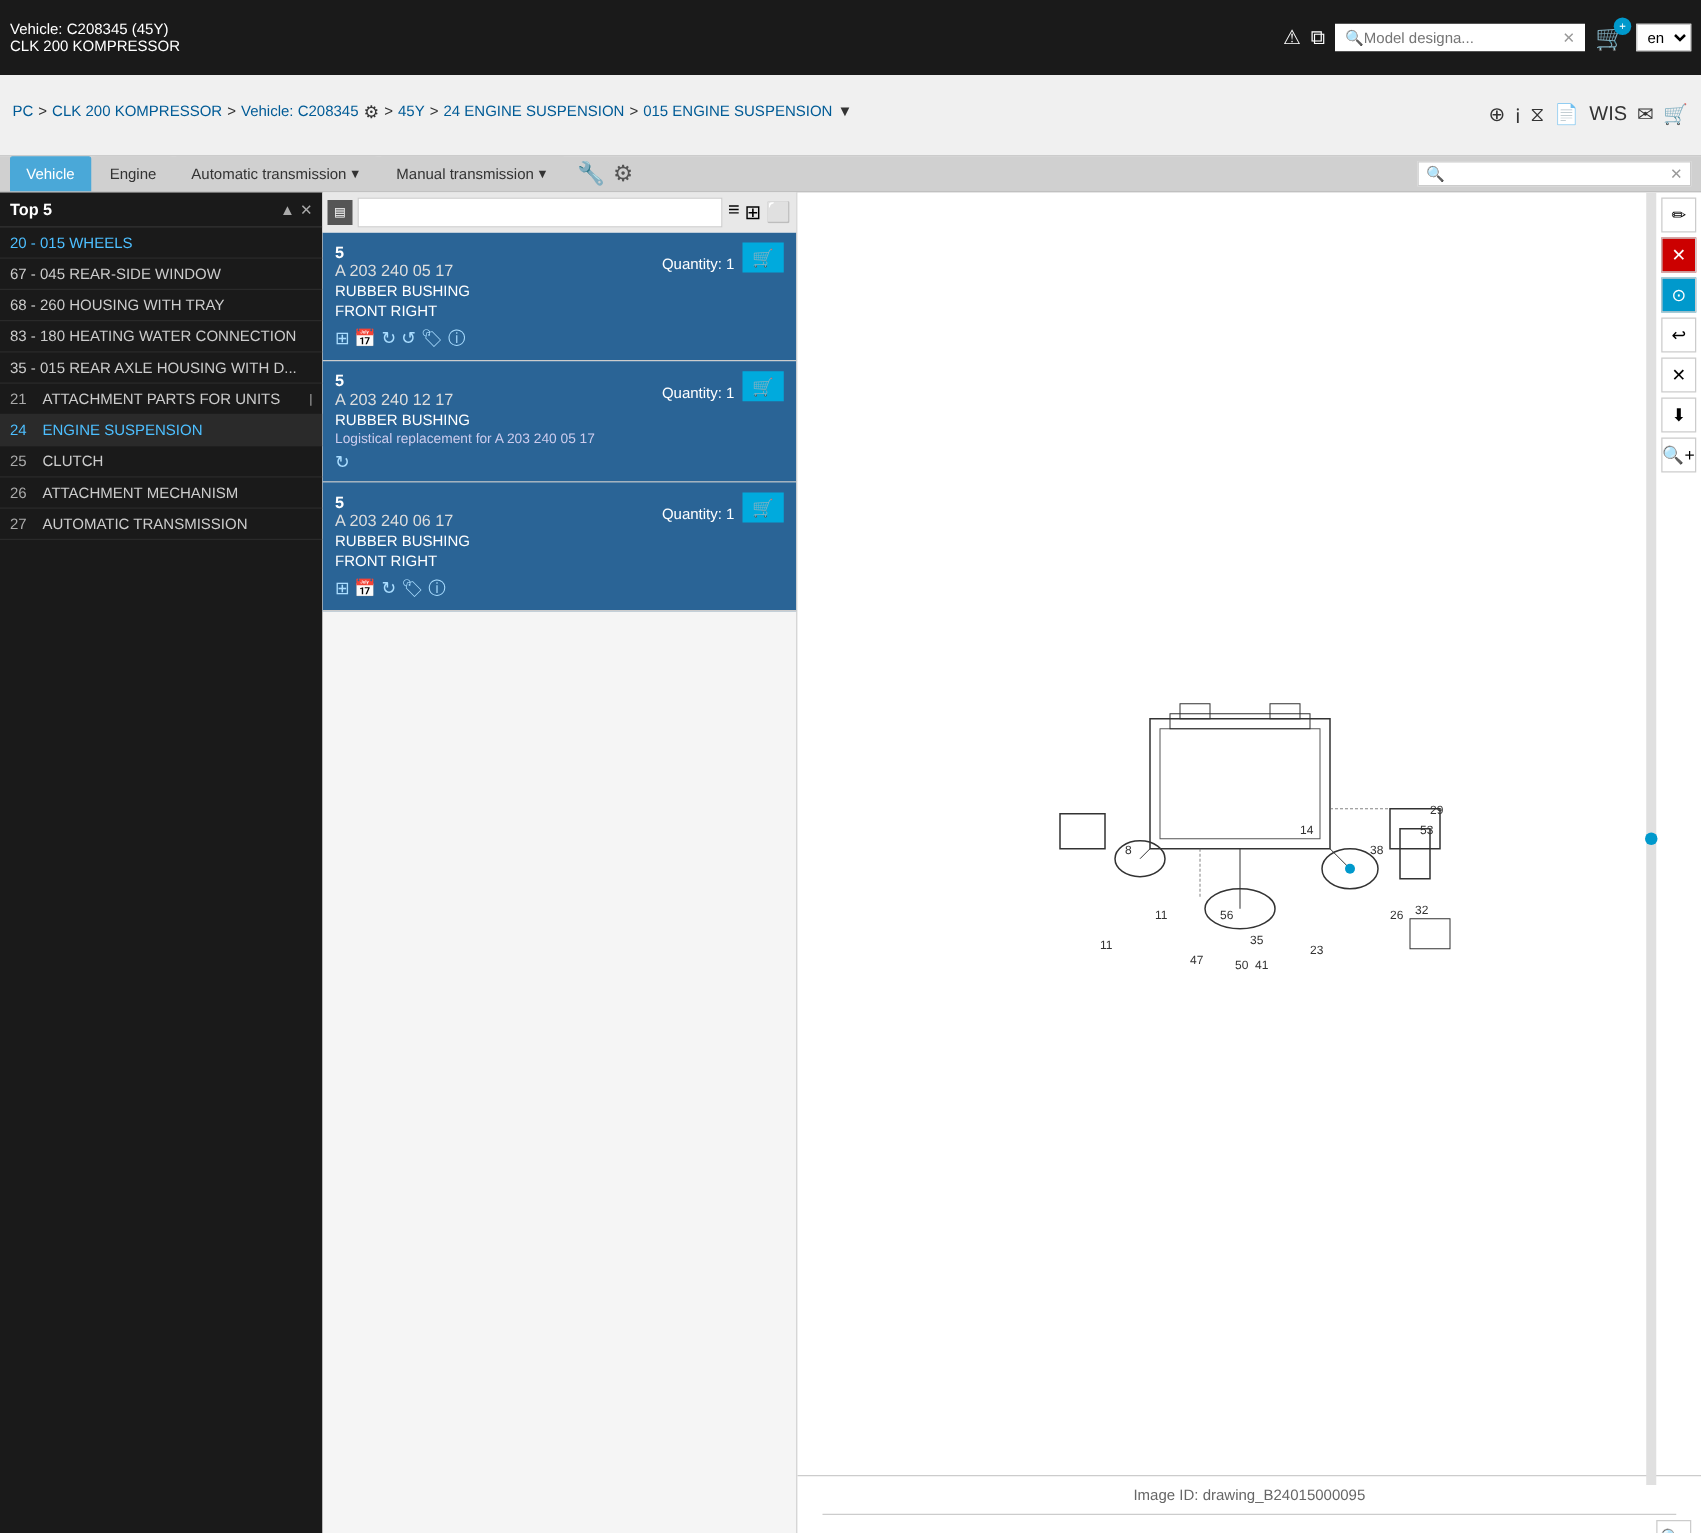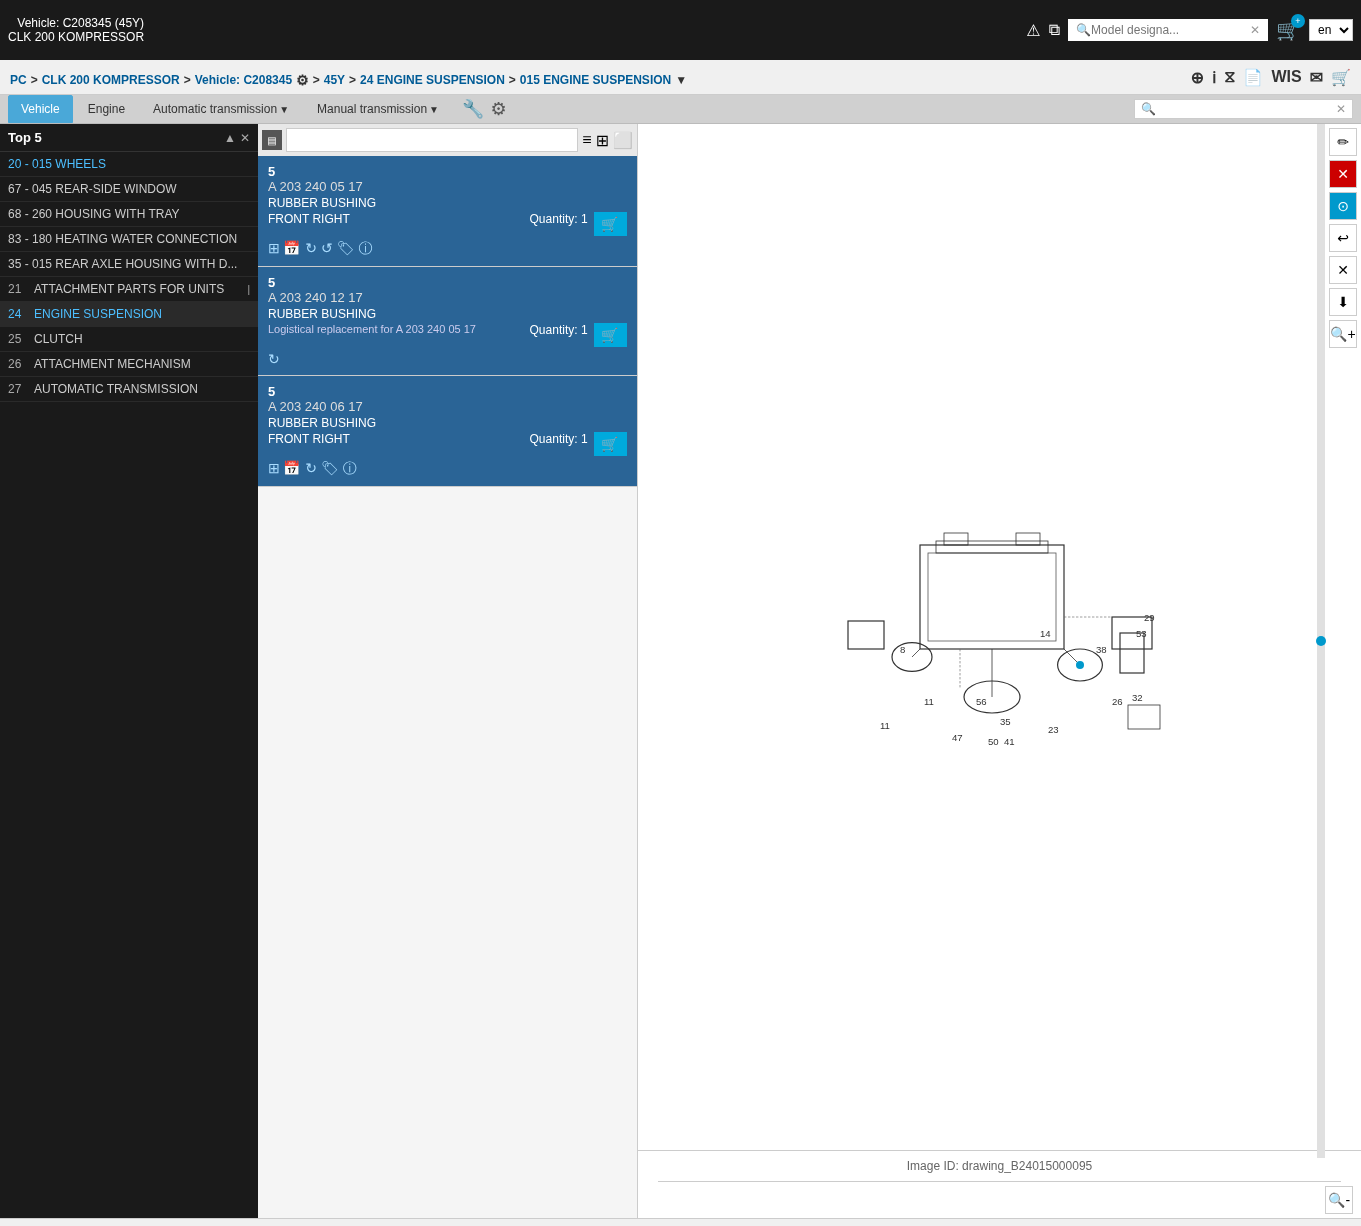--- a/index.html
+++ b/index.html
@@ -9,21 +9,21 @@
     .top-bar {
       background: #1a1a1a;
       color: #fff;
       display: flex;
       align-items: center;
       padding: 4px 8px;
       height: 60px;
       justify-content: space-between;
     }
     .top-bar-left { display: flex; flex-direction: column; }
-    .top-bar-vehicle { font-size: 12px; text-align: right; }
+    .top-bar-vehicle { font-size: 12px; }
     .top-bar-model { font-size: 12px; }
     .top-bar-right { display: flex; align-items: center; gap: 8px; }
     .top-bar-icon { color: #fff; font-size: 16px; cursor: pointer; }
     .search-box-top {
       display: flex;
       align-items: center;
       background: #fff;
       border: none;
       padding: 4px 8px;
       width: 200px;
@@ -53,25 +53,24 @@
       font-size: 9px;
       display: flex;
       align-items: center;
       justify-content: center;
     }
 
     
     .breadcrumb-bar {
       background: #f0f0f0;
       border-bottom: 1px solid #ccc;
-      padding: 6px 10px;
-      display: flex;
-      align-items: flex-end;
+      padding: 21px 10px;
+      display: flex;
+      align-items: flex-start;
       justify-content: space-between;
-      font-weight: bold;
     }
     .breadcrumb { display: flex; align-items: center; gap: 4px; color: #005b96; font-size: 12px; }
     .breadcrumb span { color: #333; }
     .breadcrumb a { color: #005b96; text-decoration: none; cursor: pointer; }
     .breadcrumb-sep { color: #666; }
     .breadcrumb-tools { display: flex; gap: 8px; align-items: center; }
     .breadcrumb-tool-icon { font-size: 16px; cursor: pointer; color: #333; }
 
     
     .tab-bar {
@@ -201,21 +200,21 @@
     .part-item:nth-child(odd) { background: #2a6496; }
     .part-item-header {
       display: flex;
       justify-content: space-between;
       align-items: flex-start;
     }
     .part-num { font-weight: bold; font-size: 13px; }
     .part-number-code { font-size: 13px; color: #ddd; margin-bottom: 2px; }
     .part-desc { font-size: 12px; margin-bottom: 2px; }
     .part-sub-desc { font-size: 11px; color: #cce; }
-    .part-quantity { display: flex; align-items: flex-start; gap: 6px; margin-top: 48px; }
+    .part-quantity { display: flex; align-items: flex-end; gap: 6px; }
     .cart-btn {
       background: #00aadd;
       color: #fff;
       border: none;
       padding: 4px 8px;
       cursor: pointer;
       font-size: 14px;
     }
     .part-icons { display: flex; gap: 4px; margin-top: 4px; }
     .part-icon { color: #aaddff; font-size: 14px; cursor: pointer; }

